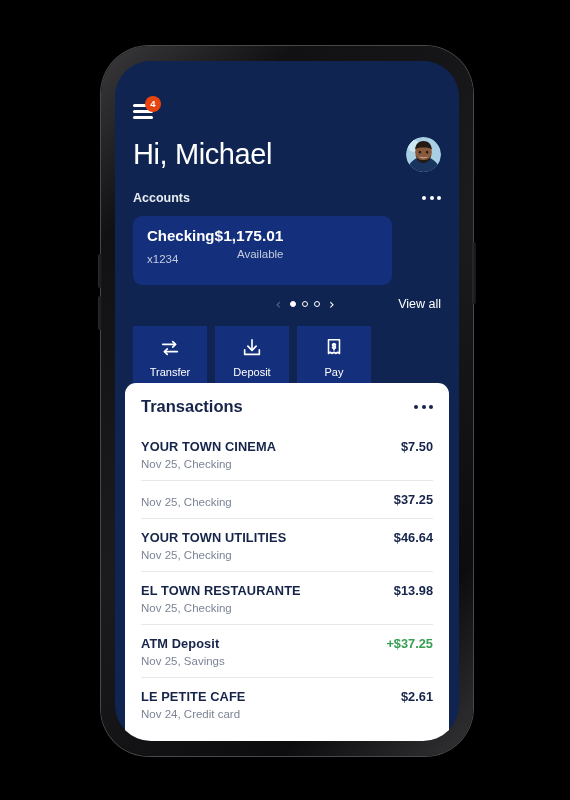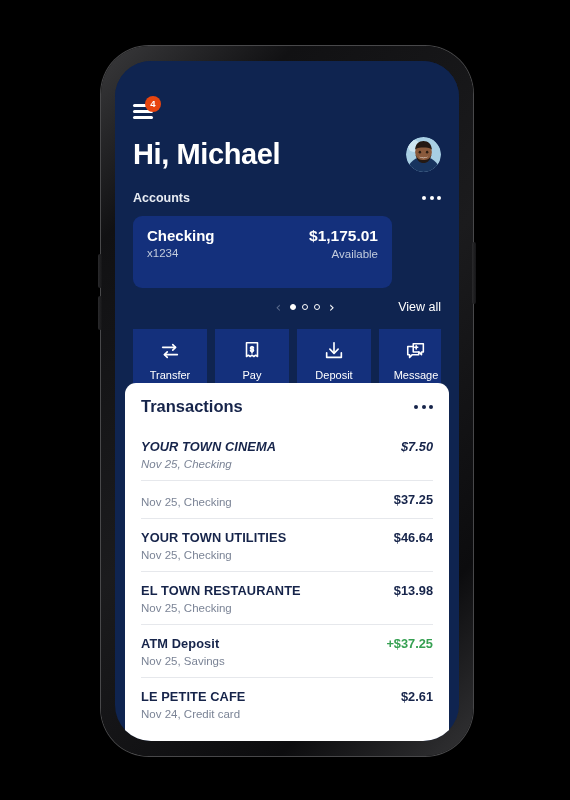--- a/index.html
+++ b/index.html
@@ -89,21 +89,21 @@
   
   #greeting-row {
     display: flex;
     align-items: center;
     justify-content: space-between;
     margin-top: 16px;
   }
   #page-title {
     color: #ffffff;
     font-size: 29px;
-    font-weight: bold;
+    font-weight: normal;
     letter-spacing: -0.4px;
   }
   #avatar {
     width: 35px;
     height: 35px;
     border-radius: 50%;
     overflow: hidden;
     flex: none;
     cursor: pointer;
   }
@@ -130,28 +130,28 @@
     display: flex;
     gap: 10px;
     margin-top: 9px;
     overflow: hidden;
   }
   .account-card {
     flex: none;
     width: 259px;
     background: #14307c;
     border-radius: 9px;
-    padding: 11px 14px 28px 14px;
-    display: flex;
-    justify-content: space-between;
+    padding: 11px 14px 20px 14px;
+    display: flex;
+    justify-content: flex-start;
     align-items: flex-start;
     cursor: pointer;
   }
   .acct-name { color: #ffffff; font-size: 15px; font-weight: bold; }
-  .acct-number { color: #c3ccdd; font-size: 11.5px; margin-top: 3px; }
+  .acct-number { color: #c3ccdd; font-size: 11.5px; margin-top: 9px; }
   .acct-balance { color: #ffffff; font-size: 15.5px; font-weight: bold; text-align: right; }
   .acct-status { color: #c3ccdd; font-size: 11.5px; margin-top: 3px; text-align: right; }
 
   
   #carousel-controls {
     display: flex;
     align-items: center;
     margin-top: 9px;
     height: 20px;
     position: relative;
@@ -237,21 +237,21 @@
 
   #transactions-list { padding: 0 16px; }
   .txn-row {
     display: flex;
     justify-content: space-between;
     align-items: flex-start;
     padding: 11px 0 10px 0;
     border-top: 1px solid #e6e8ec;
     cursor: pointer;
   }
-  .txn-row:first-child { border-top: none; font-style: italic; }
+  .txn-row:first-child { border-top: none; }
   .txn-name {
     color: #16244a;
     font-size: 12.8px;
     font-weight: bold;
     letter-spacing: 0.1px;
   }
   .txn-meta { color: #7b8496; font-size: 11.5px; margin-top: 4px; }
   .txn-amount {
     color: #16244a;
     font-size: 12.8px;
@@ -352,50 +352,40 @@
                 <path d="M15 5l3 3-3 3"></path>
               <path d="M20 16H6"></path>
                 <path d="M9 13l-3 3 3 3"></path>
             </svg>
           </span>
           <span class="action-label">Transfer</span>
         </button>
 
         <button class="action-btn">
           <span>
+            <svg width="22" height="22" viewBox="0 0 24 24" fill="none" stroke="#ffffff" stroke-width="1.8" stroke-linecap="round" stroke-linejoin="round">
+              <path d="M12 3v11"></path>
+                <path d="M7.5 10l4.5 4.5L16.5 10"></path>
+              <path d="M4 14v5h16v-5"></path>
+            </svg>
+          </span>
+          <span class="action-label">Deposit</span>
+        </button>
+
+        <button class="action-btn">
+          <span>
             <svg width="22" height="22" viewBox="0 0 24 24" fill="none" stroke="#ffffff" stroke-width="1.7" stroke-linecap="round" stroke-linejoin="round">
               <path d="M6 3h12v15l-2-1.4-2 1.4-2-1.4-2 1.4-2-1.4L6 18z"></path>
               <path d="M12 7.2v7"></path>
               <path d="M13.7 8.6c0-.8-.8-1.2-1.7-1.2s-1.7.4-1.7 1.2.8 1.1 1.7 1.3 1.7.5 1.7 1.3-.8 1.2-1.7 1.2-1.7-.4-1.7-1.2"></path>
             </svg>
           </span>
           <span class="action-label">Pay</span>
         </button>
 
-        <button class="action-btn">
-          <span>
-            <svg width="22" height="22" viewBox="0 0 24 24" fill="none" stroke="#ffffff" stroke-width="1.8" stroke-linecap="round" stroke-linejoin="round">
-              <path d="M12 3v11"></path>
-                <path d="M7.5 10l4.5 4.5L16.5 10"></path>
-              <path d="M4 14v5h16v-5"></path>
-            </svg>
-          </span>
-          <span class="action-label">Deposit</span>
-        </button>
-
-        <button class="action-btn">
-          <span>
-            <svg width="22" height="22" viewBox="0 0 24 24" fill="none" stroke="#ffffff" stroke-width="1.7" stroke-linecap="round" stroke-linejoin="round">
-              <path d="M9 4h11v9h-2v3l-3-3H9z"></path>
-              <path d="M15 13v3H8l-3 3v-3H3V7h6"></path>
-              <path d="M12.2 6.3v3.4M10.5 8h3.4"></path>
-            </svg>
-          </span>
-          <span class="action-label">Message</span>
-        </button>
 
       </div>
     </div>
 
     <div id="transactions-card">
 
       <div id="transactions-header">
         <div id="transactions-title">Transactions</div>
         <div class="dots-menu">
           <span></span>

